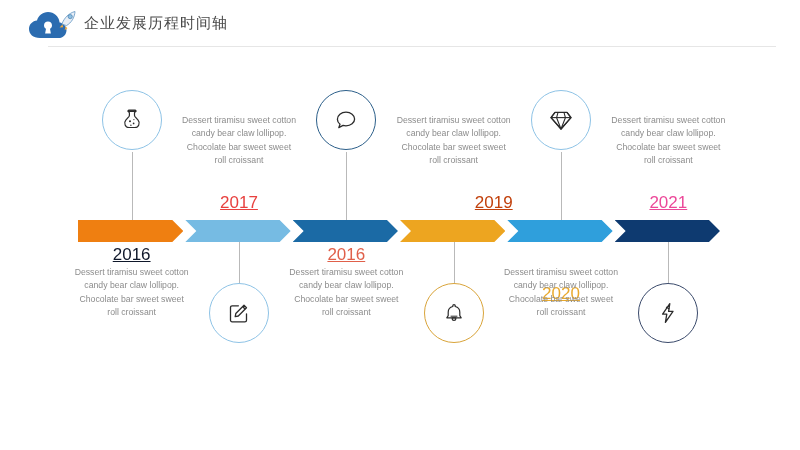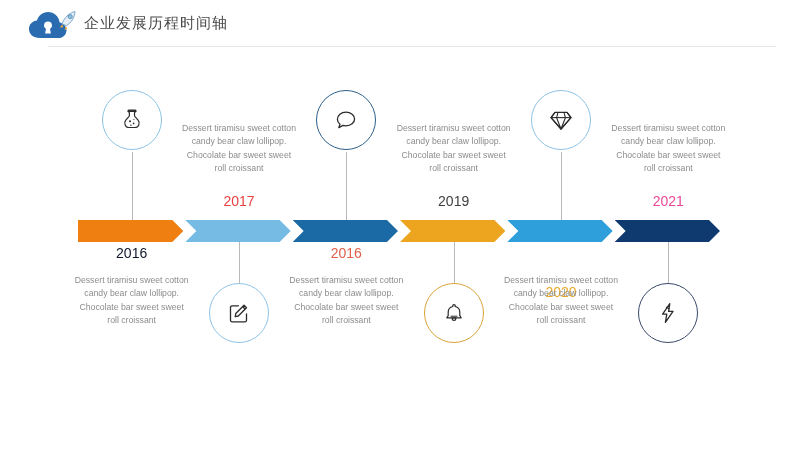--- a/index.html
+++ b/index.html
@@ -79,34 +79,34 @@
   
   .stem {
     position: absolute;
     width: 1px;
     background: #b9b9b9;
   }
 
   
   .year {
     position: absolute;
-    font-size: 14px;
+    font-size: 17px;
     text-align: center;
     white-space: nowrap;
+    text-decoration: underline;
   }
 
   
   .blurb {
     position: absolute;
     width: 118px;
     font-size: 8.7px;
     line-height: 1.55;
     color: #8c8c8c;
     text-align: center;
-    margin-top: 8px;
   }
 </style>
 </head>
 <body>
 
 <div class="header">
 
   <span class="logo">
     <svg width="56" height="36" viewBox="0 0 56 36">
       <path d="M14 30 C7 30 3 26 3 21 C3 16.5 6.5 13 11 12.6 C12.2 7.6 16.6 4 22 4 C28 4 33 8.6 33.6 14.4 C37.6 15 40.5 18.2 40.5 22.2 C40.5 26.6 37 30 32.6 30 Z" fill="#2b6cb0"></path>
@@ -173,21 +173,21 @@
     <div class="node-circle" style="left: 423.667px; top: 283px; border-color: rgb(217, 164, 58);">
       <span>
         <svg width="26" height="26" viewBox="0 0 26 26">
           <path d="M13 4.6c-.7 0-1.2.5-1.2 1.2v.7c-2.7.6-4.6 3-4.6 5.8v3.3l-1.4 2.2h14.4L18.8 15.6v-3.3c0-2.8-1.9-5.2-4.6-5.8v-.7c0-.7-.5-1.2-1.2-1.2z" fill="none" stroke="#2b2b2b" stroke-width="1.2" stroke-linejoin="round"></path>
           <path d="M11.2 17.8h3.6v1.1c0 .8-.8 1.4-1.8 1.4s-1.8-.6-1.8-1.4z" fill="none" stroke="#2b2b2b" stroke-width="1.2" stroke-linejoin="round"></path>
           <path d="M9.6 16.2h6.8" stroke="#2b2b2b" stroke-width="1"></path>
         </svg>
       </span>
     </div>
     <div class="stem" style="left: 453.667px; top: 242px; height: 41px;"></div>
-    <div class="year" style="color: #404040; width: 118px; left: 394.667px; top: 193px;">2019</div>
+    <div class="year" style="color: #c2410c; width: 118px; left: 394.667px; top: 193px; text-align: right;">2019</div>
     <div class="blurb" style="left: 394.667px; top: 114px;">Dessert tiramisu sweet cotton candy bear claw lollipop. Chocolate bar sweet sweet roll croissant</div>
     <div class="node-circle" style="left: 531px; top: 90px; border-color: rgb(142, 195, 230);">
       <span>
         <svg width="28" height="28" viewBox="0 0 28 28">
           <path d="M8 6.4h12l4 5.2-10 11.4L4 11.6z" fill="none" stroke="#2b2b2b" stroke-width="1.2" stroke-linejoin="round"></path>
           <path d="M4 11.6h20" stroke="#2b2b2b" stroke-width="1.1"></path>
           <path d="M8 6.4l-4 5.2 10 11.4 10-11.4-4-5.2" fill="none" stroke="#2b2b2b" stroke-width="1.2" stroke-linejoin="round"></path>
           <path d="M11 6.4L9.6 11.6 14 23M17 6.4l1.4 5.2L14 23" fill="none" stroke="#2b2b2b" stroke-width="1.1"></path>
         </svg>
       </span>

